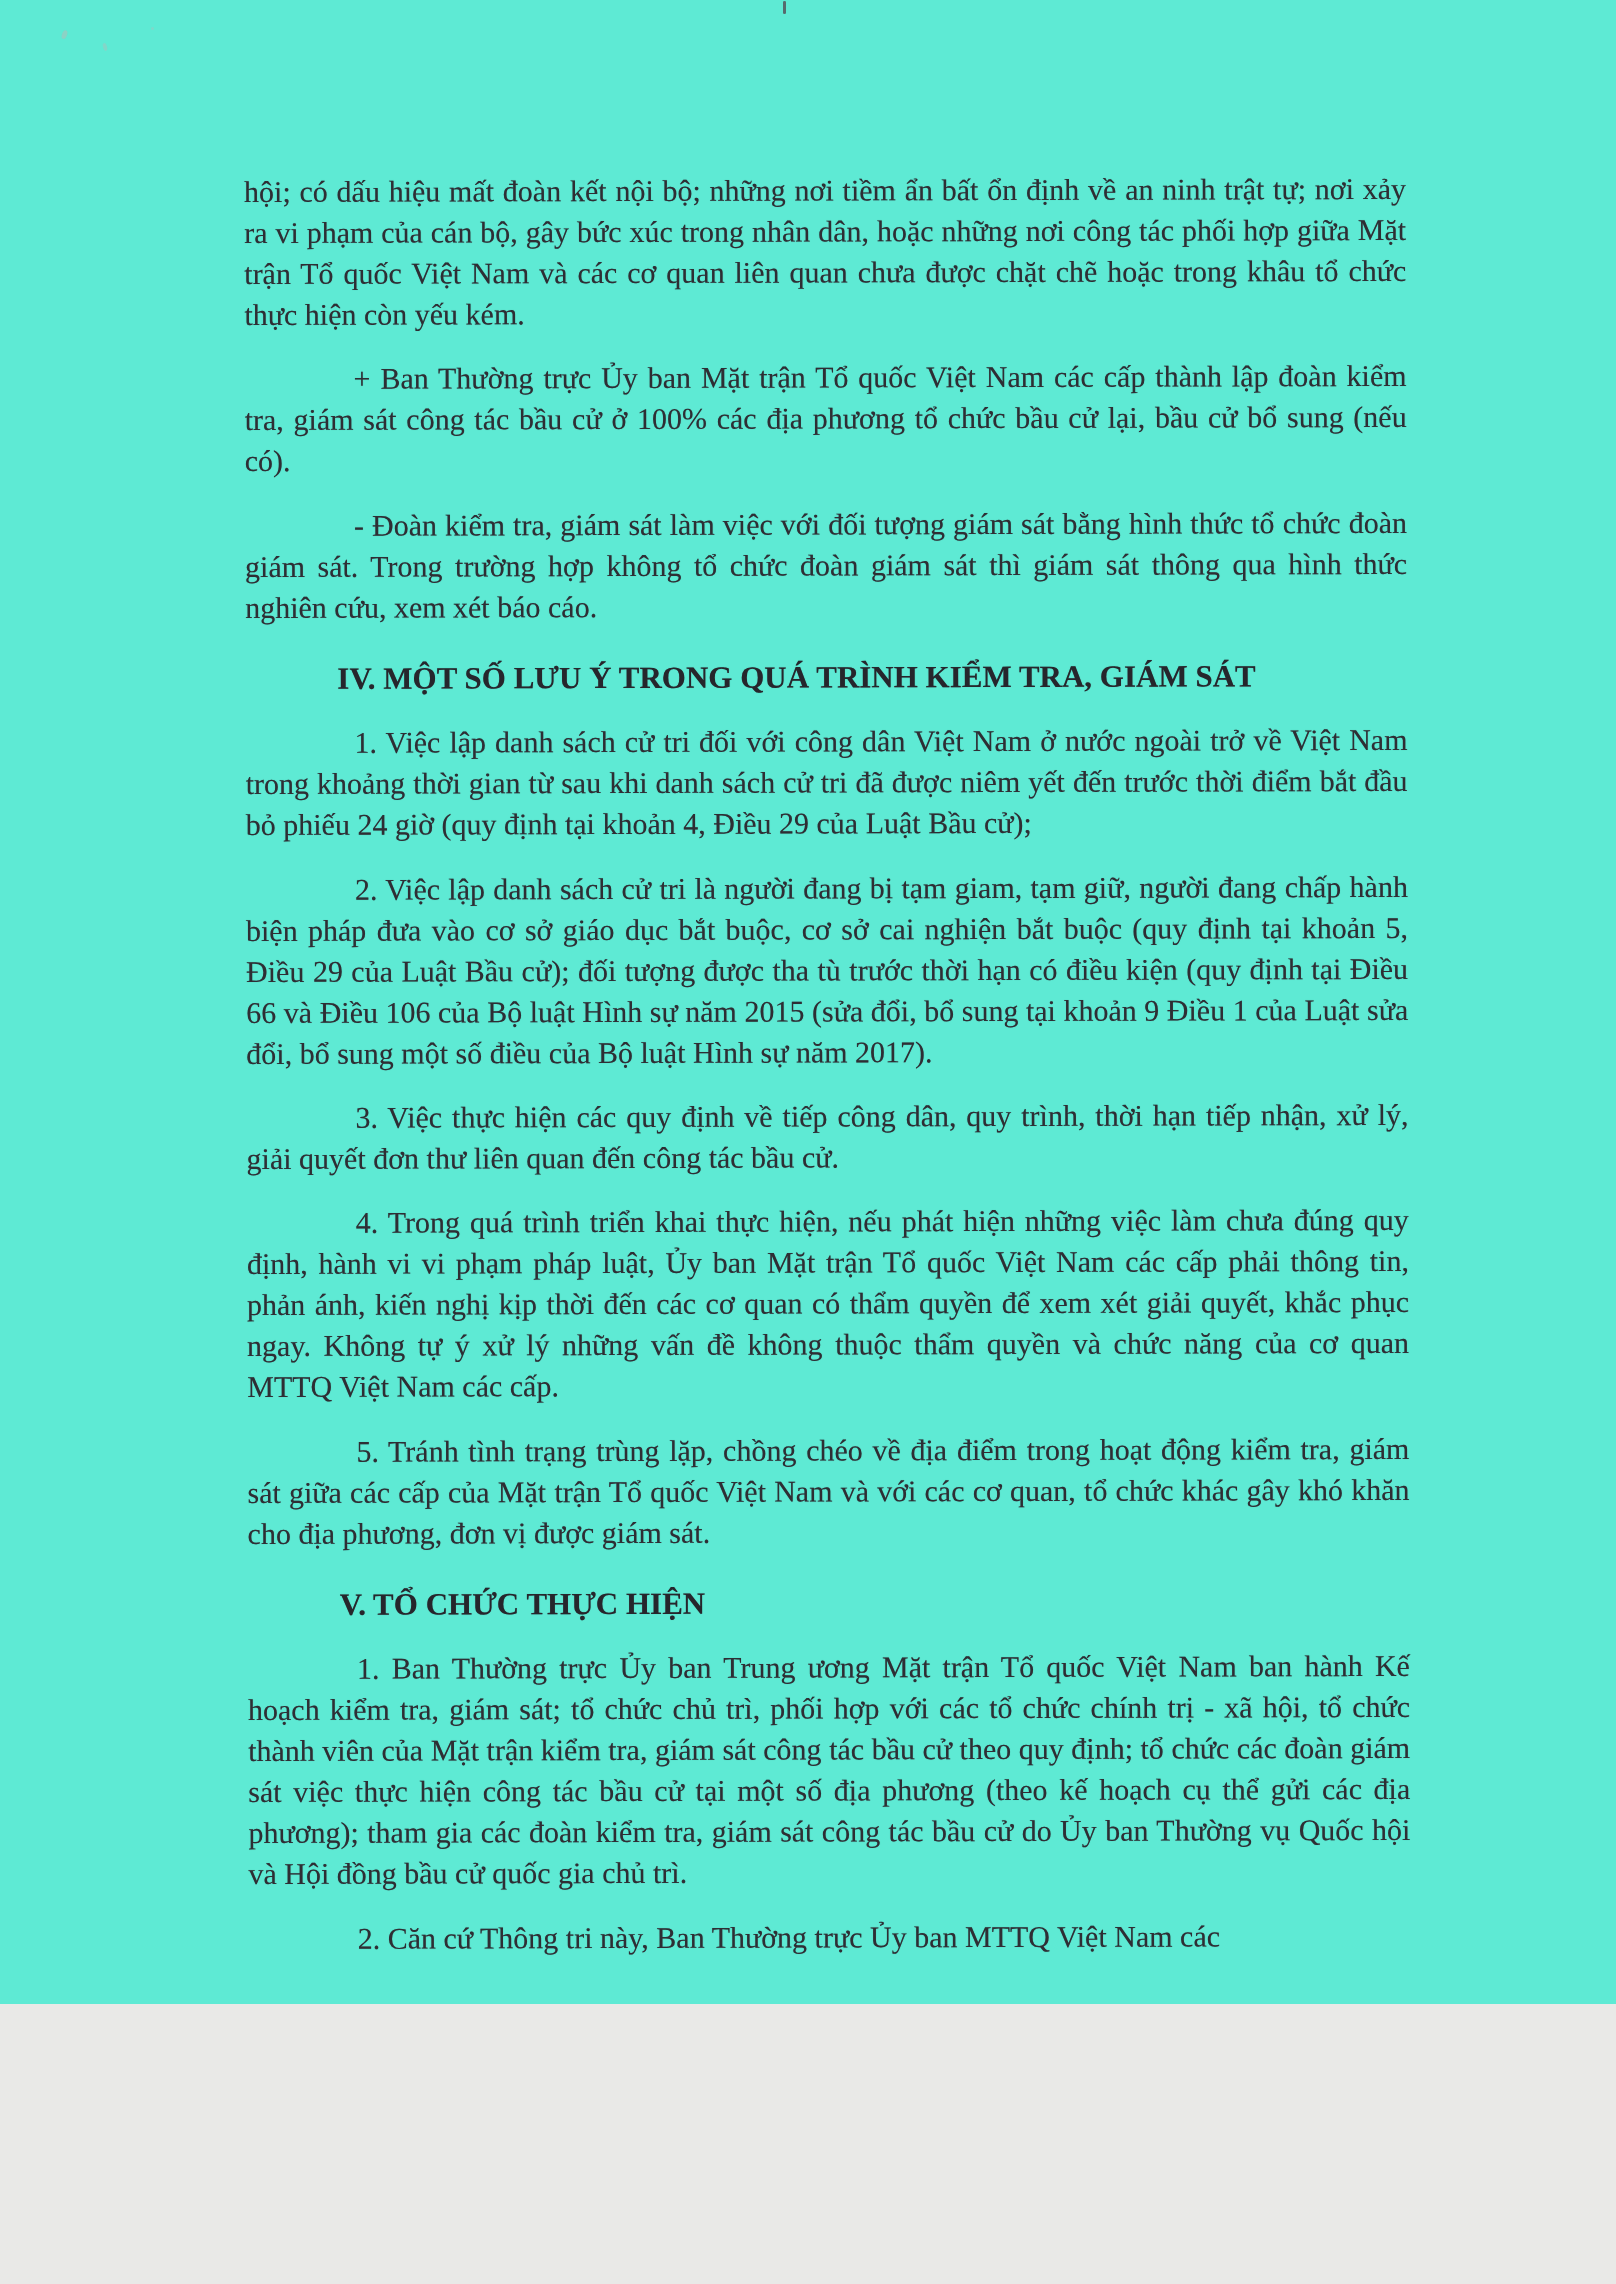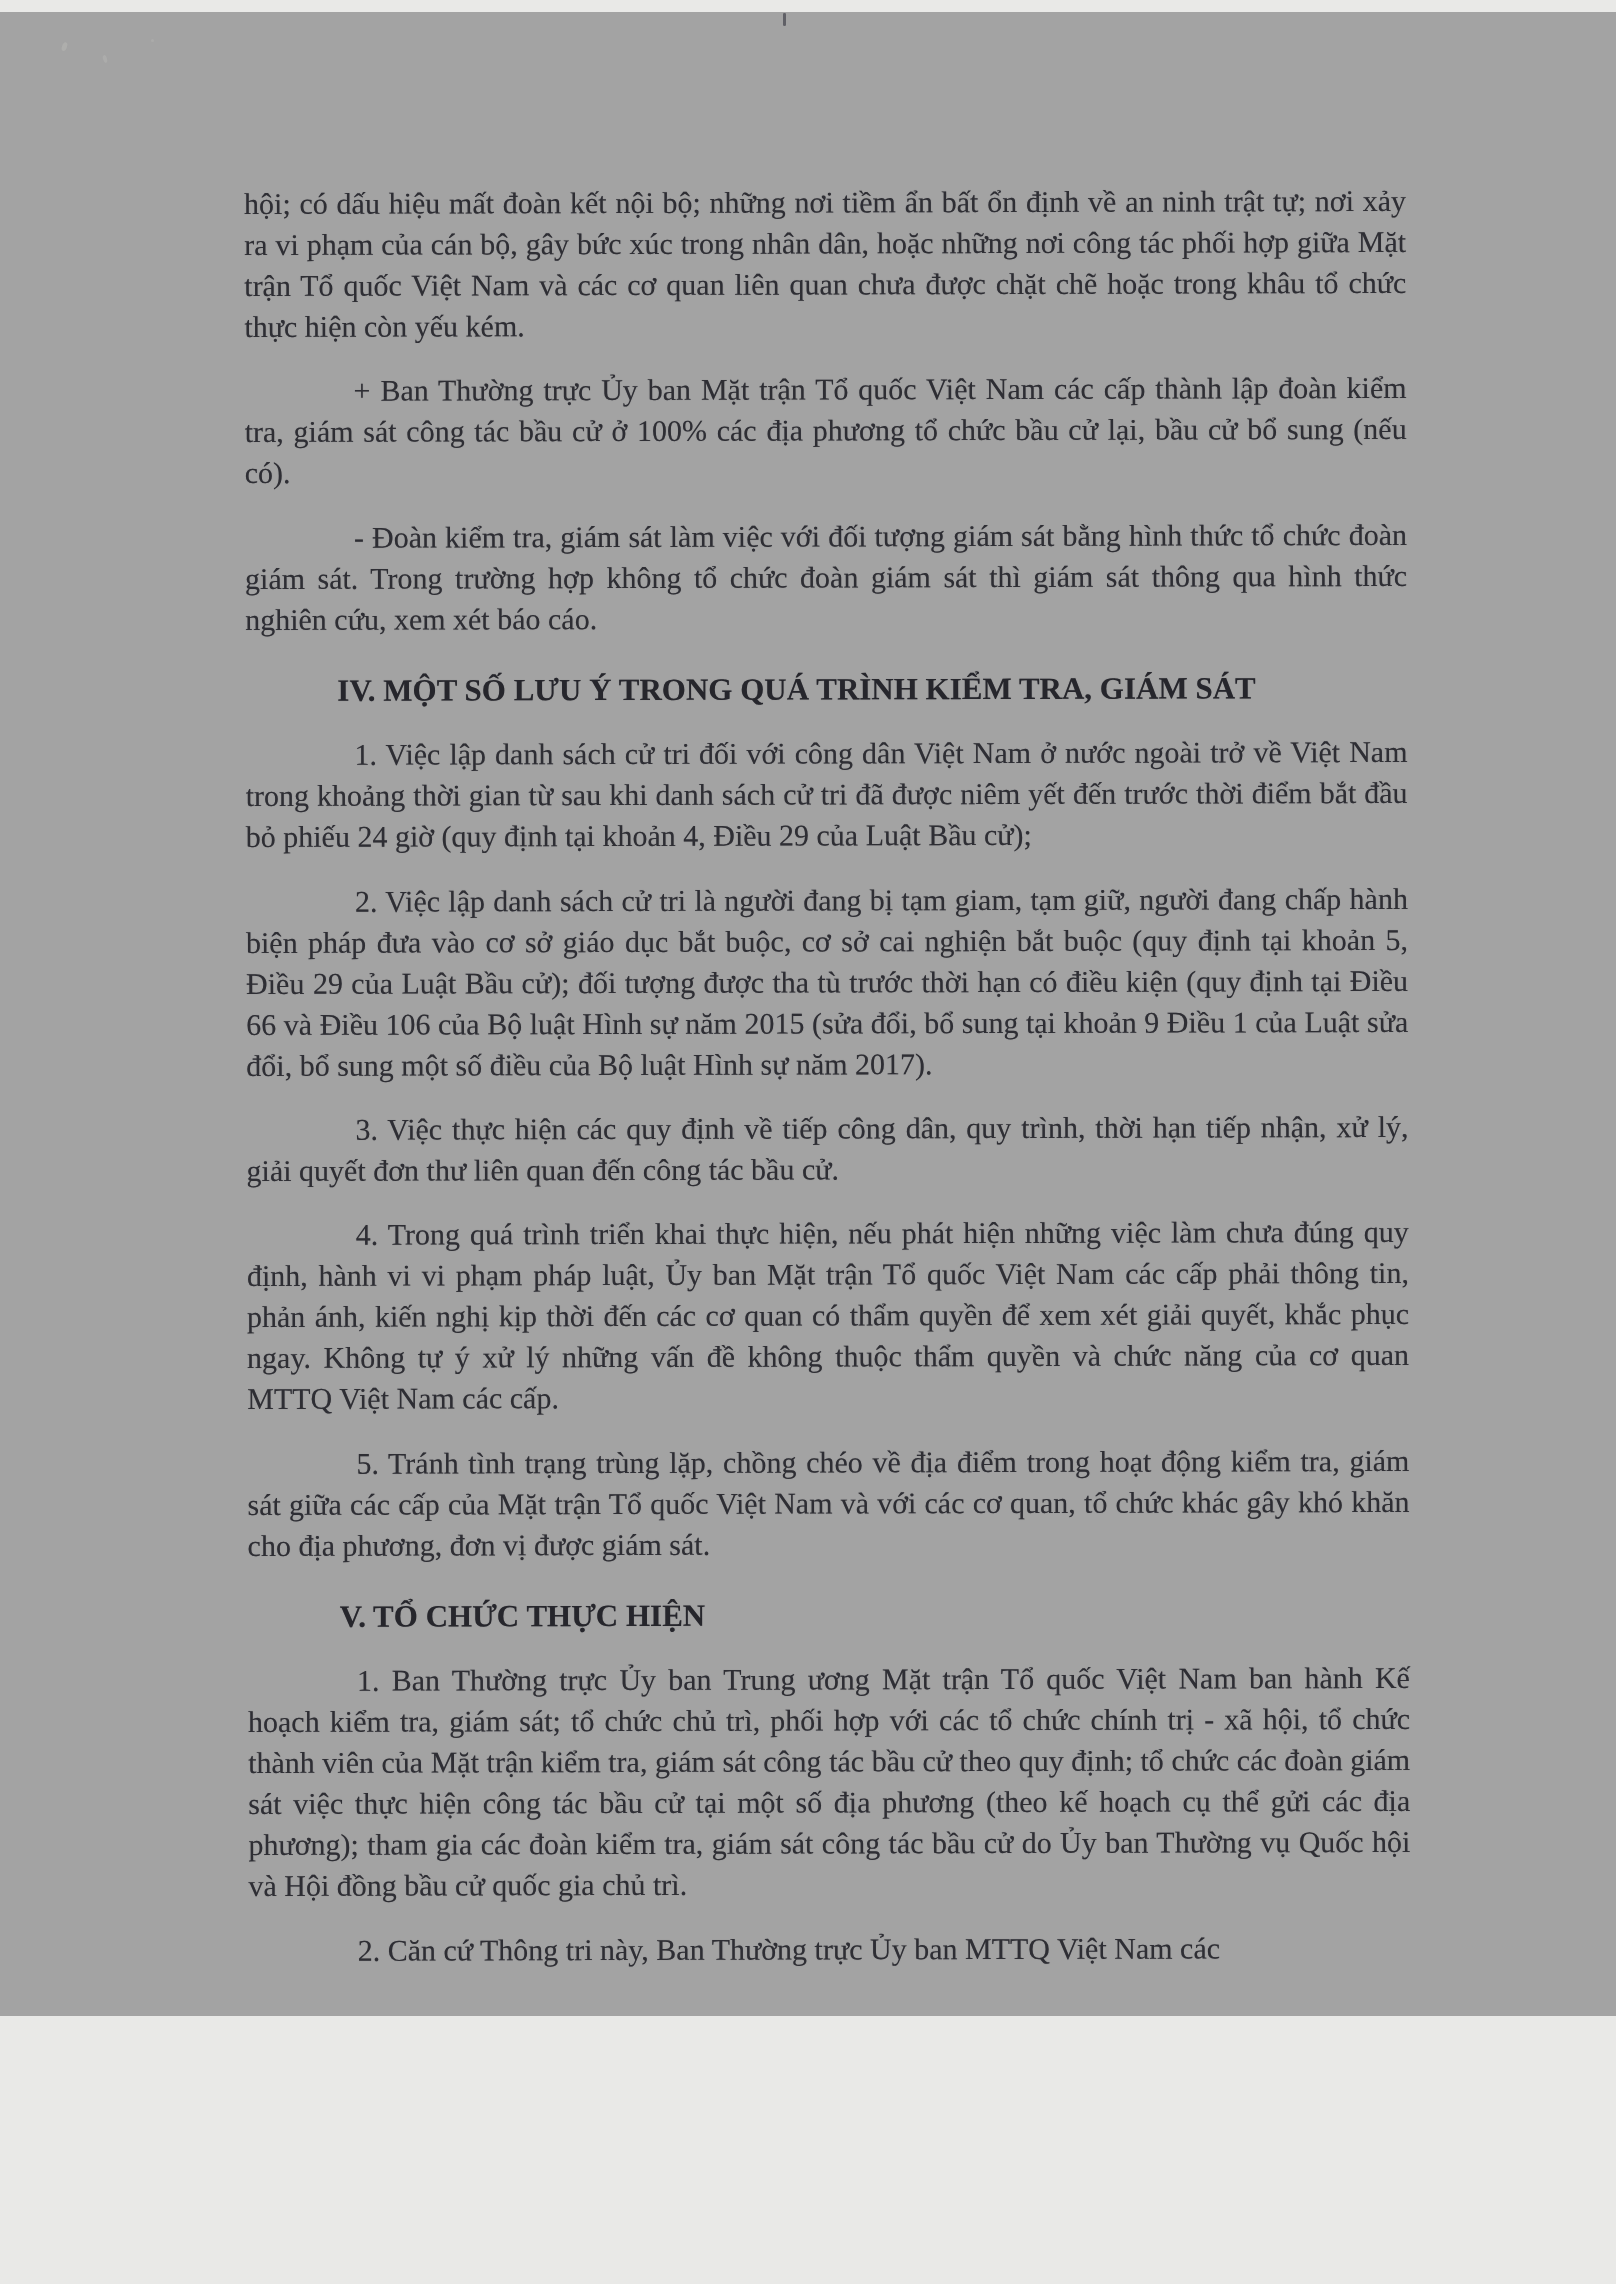--- a/index.html
+++ b/index.html
@@ -4,22 +4,22 @@
 <style>
   html, body {
     margin: 0;
     padding: 0;
     background: #e9e9e7;
   }
   .sheet {
     position: relative;
     width: 1617px;
     height: 2004px;
-    margin: 12px auto;
-    background: #a3a3a3;
+    margin: 0 auto;
+    background: #5eead4;
     overflow: hidden;
     font-family: "Liberation Serif", "DejaVu Serif", serif;
     color: #2e2e34;
   }
   
   .scan-tick {
     position: absolute;
     left: 783px;
     top: 1.3px;
     width: 2.6px;

